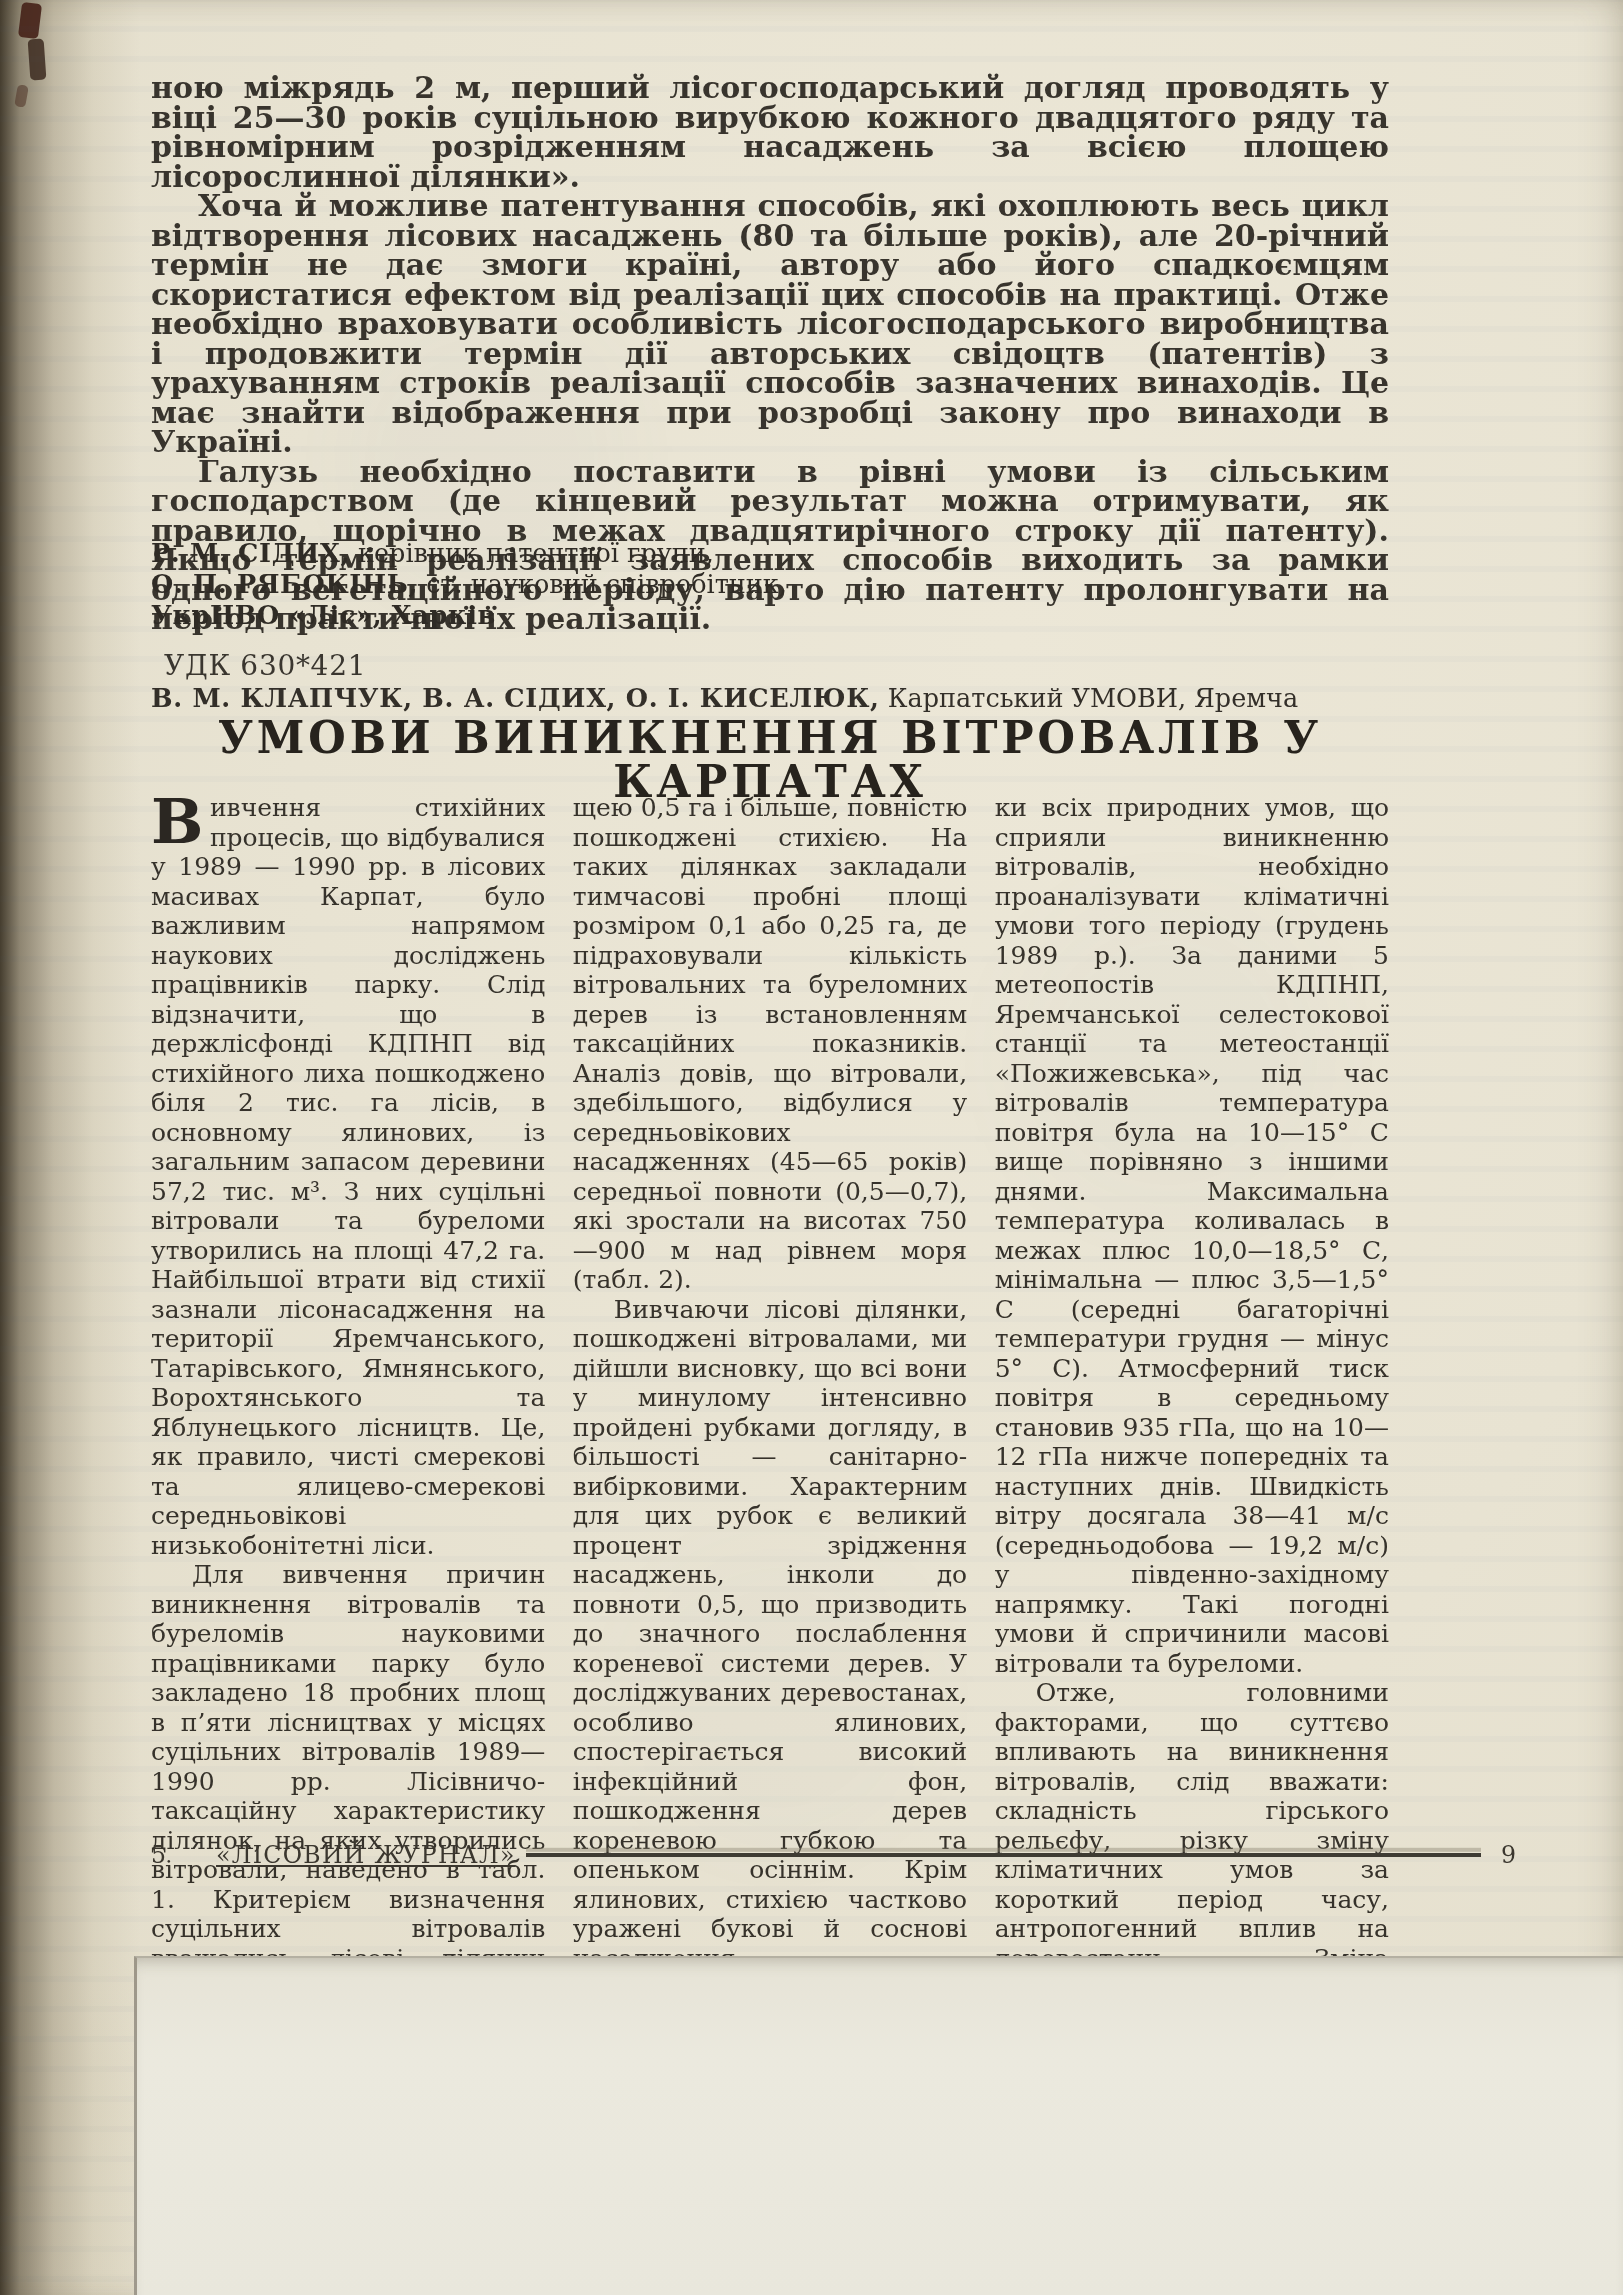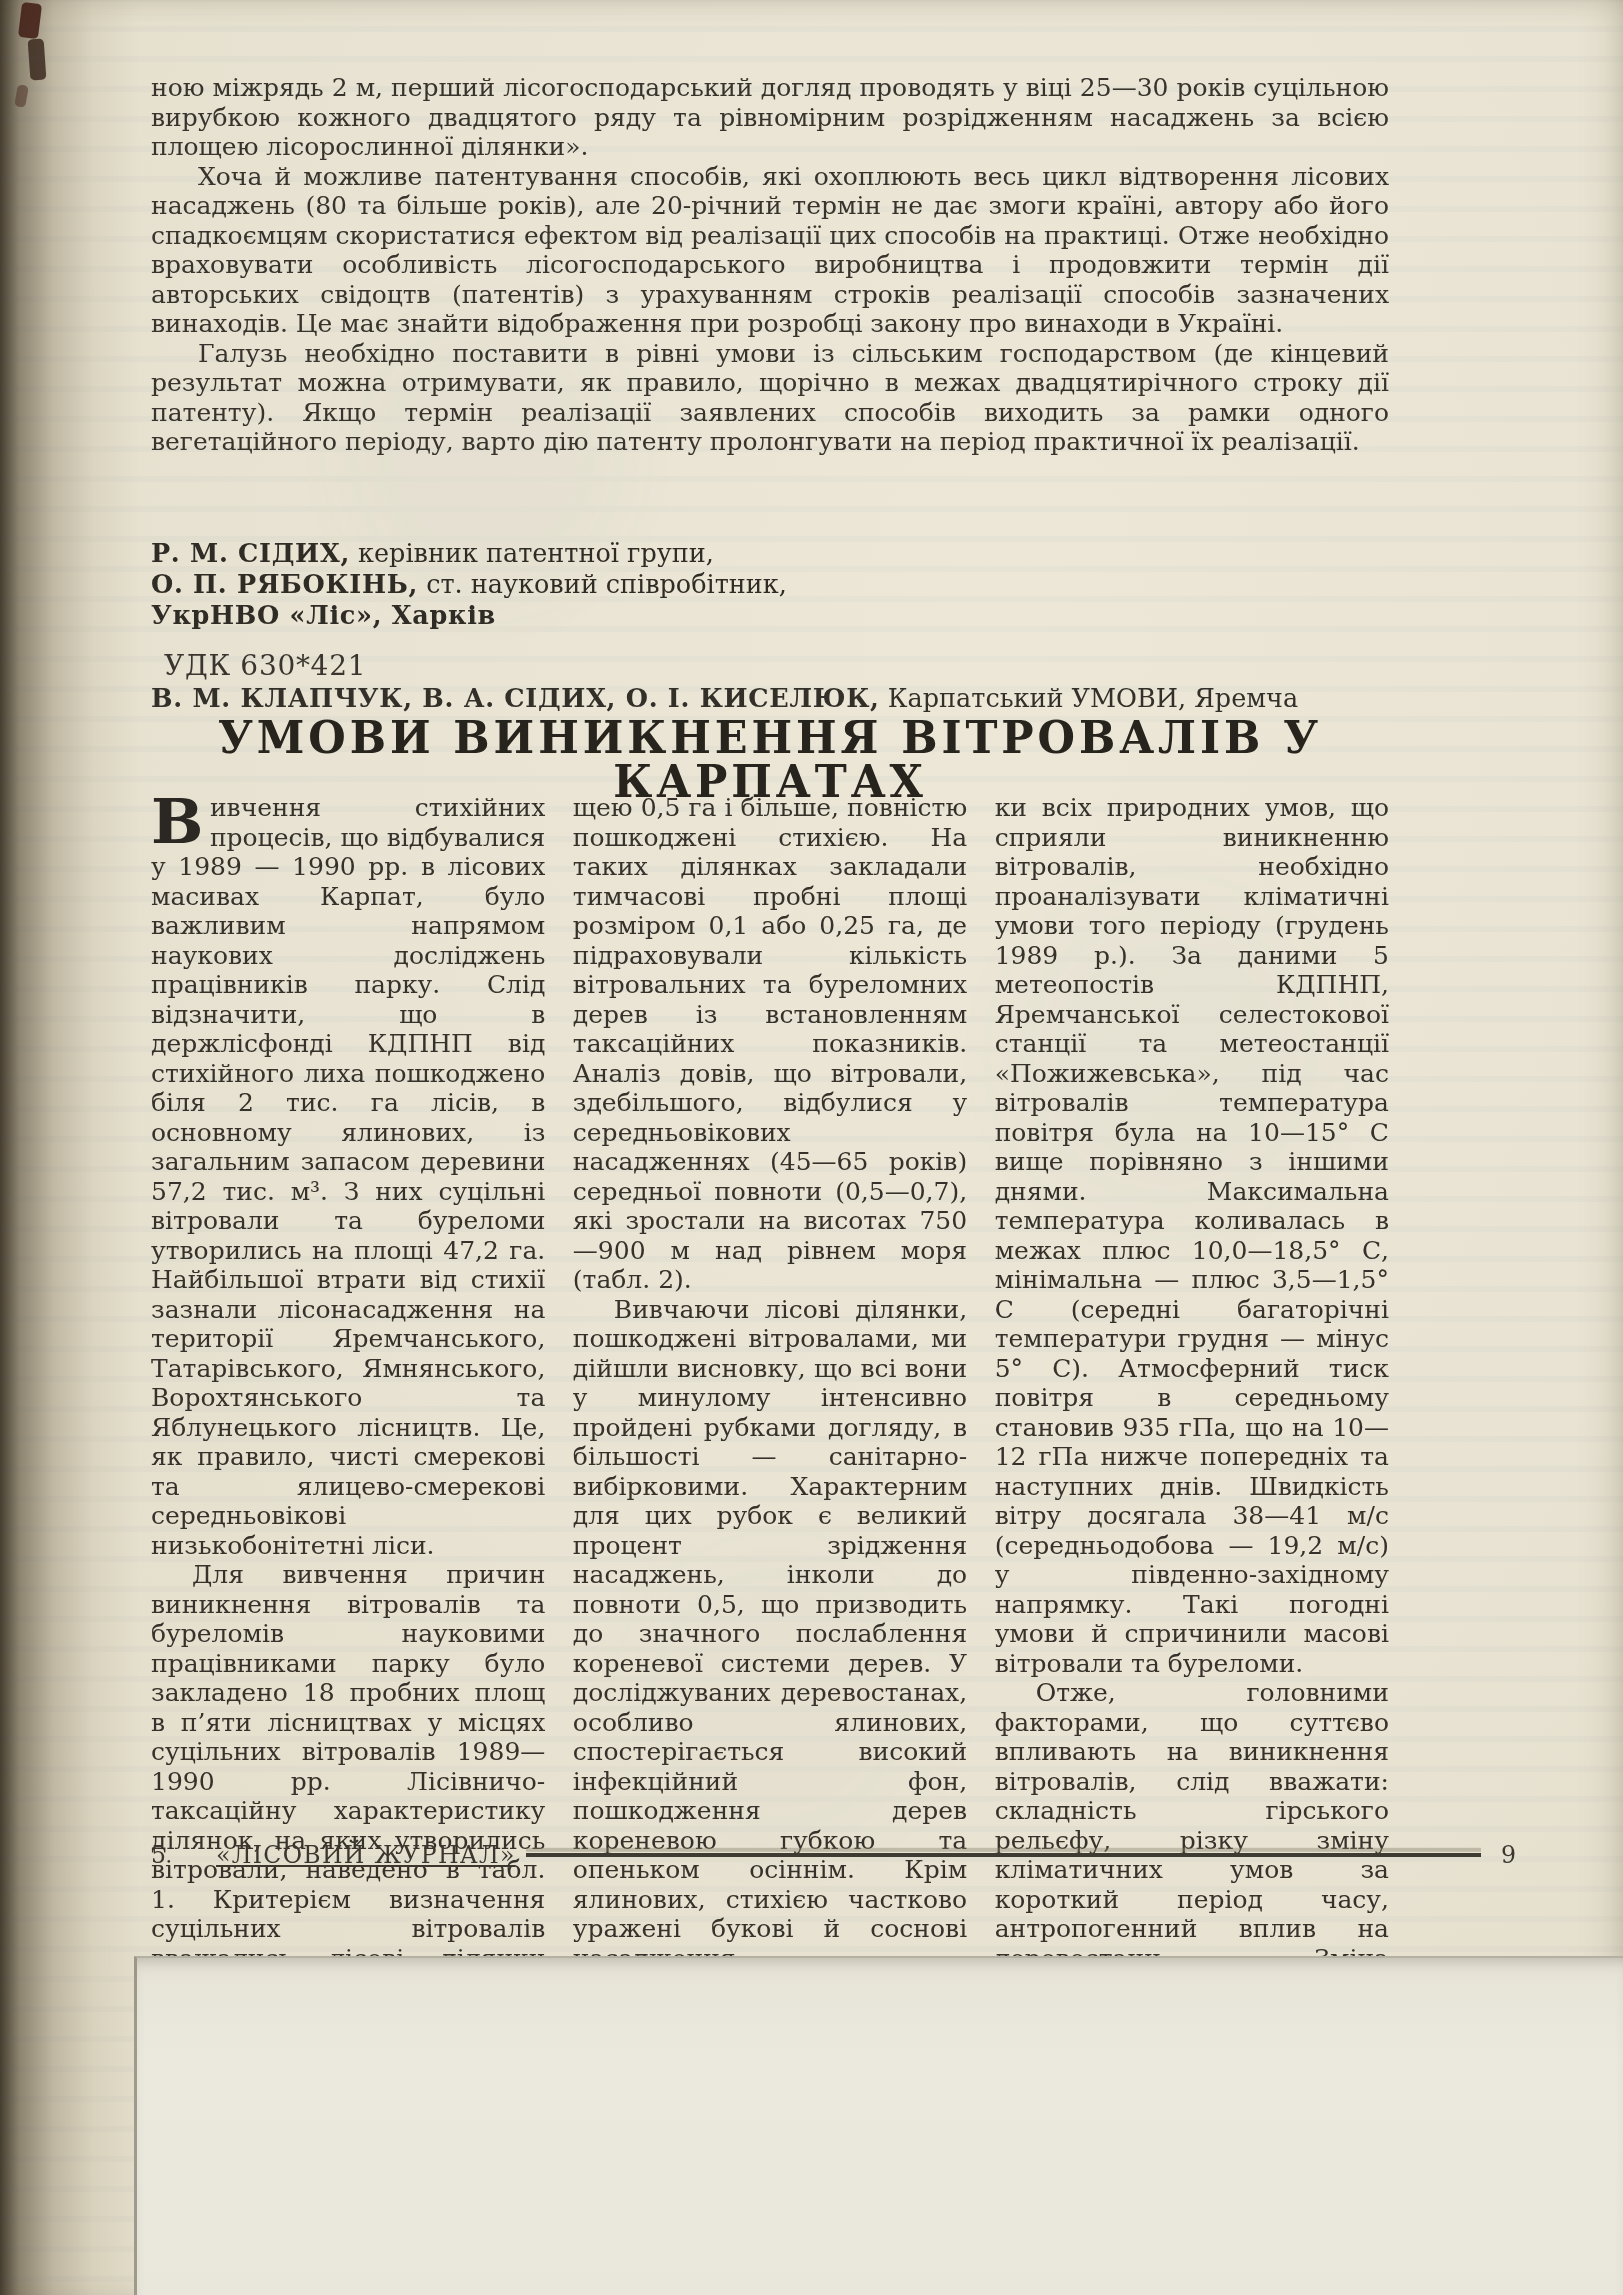--- a/index.html
+++ b/index.html
@@ -36,21 +36,21 @@
     position:absolute;inset:0;pointer-events:none;opacity:.05;
     background:
       repeating-linear-gradient(0deg, transparent 0 13px, rgba(70,95,130,.55) 13px 19px, transparent 19px 30px),
       radial-gradient(circle at 30% 20%, rgba(90,110,140,.5) 0 92px, transparent 196px),
       radial-gradient(circle at 72% 46%, rgba(90,110,140,.45) 0 105px, transparent 223px),
       radial-gradient(circle at 48% 74%, rgba(90,110,140,.4) 0 98px, transparent 209px);
   }
   
   .intro{
     position:absolute;top:73px;left:151px;width:1238px;
-    font-size:25px;line-height:29.5px;color:#38342d;text-align:justify;
+    font-size:30px;line-height:29.5px;color:#38342d;text-align:justify;font-weight:bold;
   }
   .intro p{margin:0;}
   .indent{text-indent:47px;}
   
   .byline{
     position:absolute;top:538px;left:151px;width:1238px;
     text-align:left;font-size:25.5px;line-height:31px;color:#2f2b25;
   }
   .byline b{letter-spacing:0.7px;}
   .udk{

